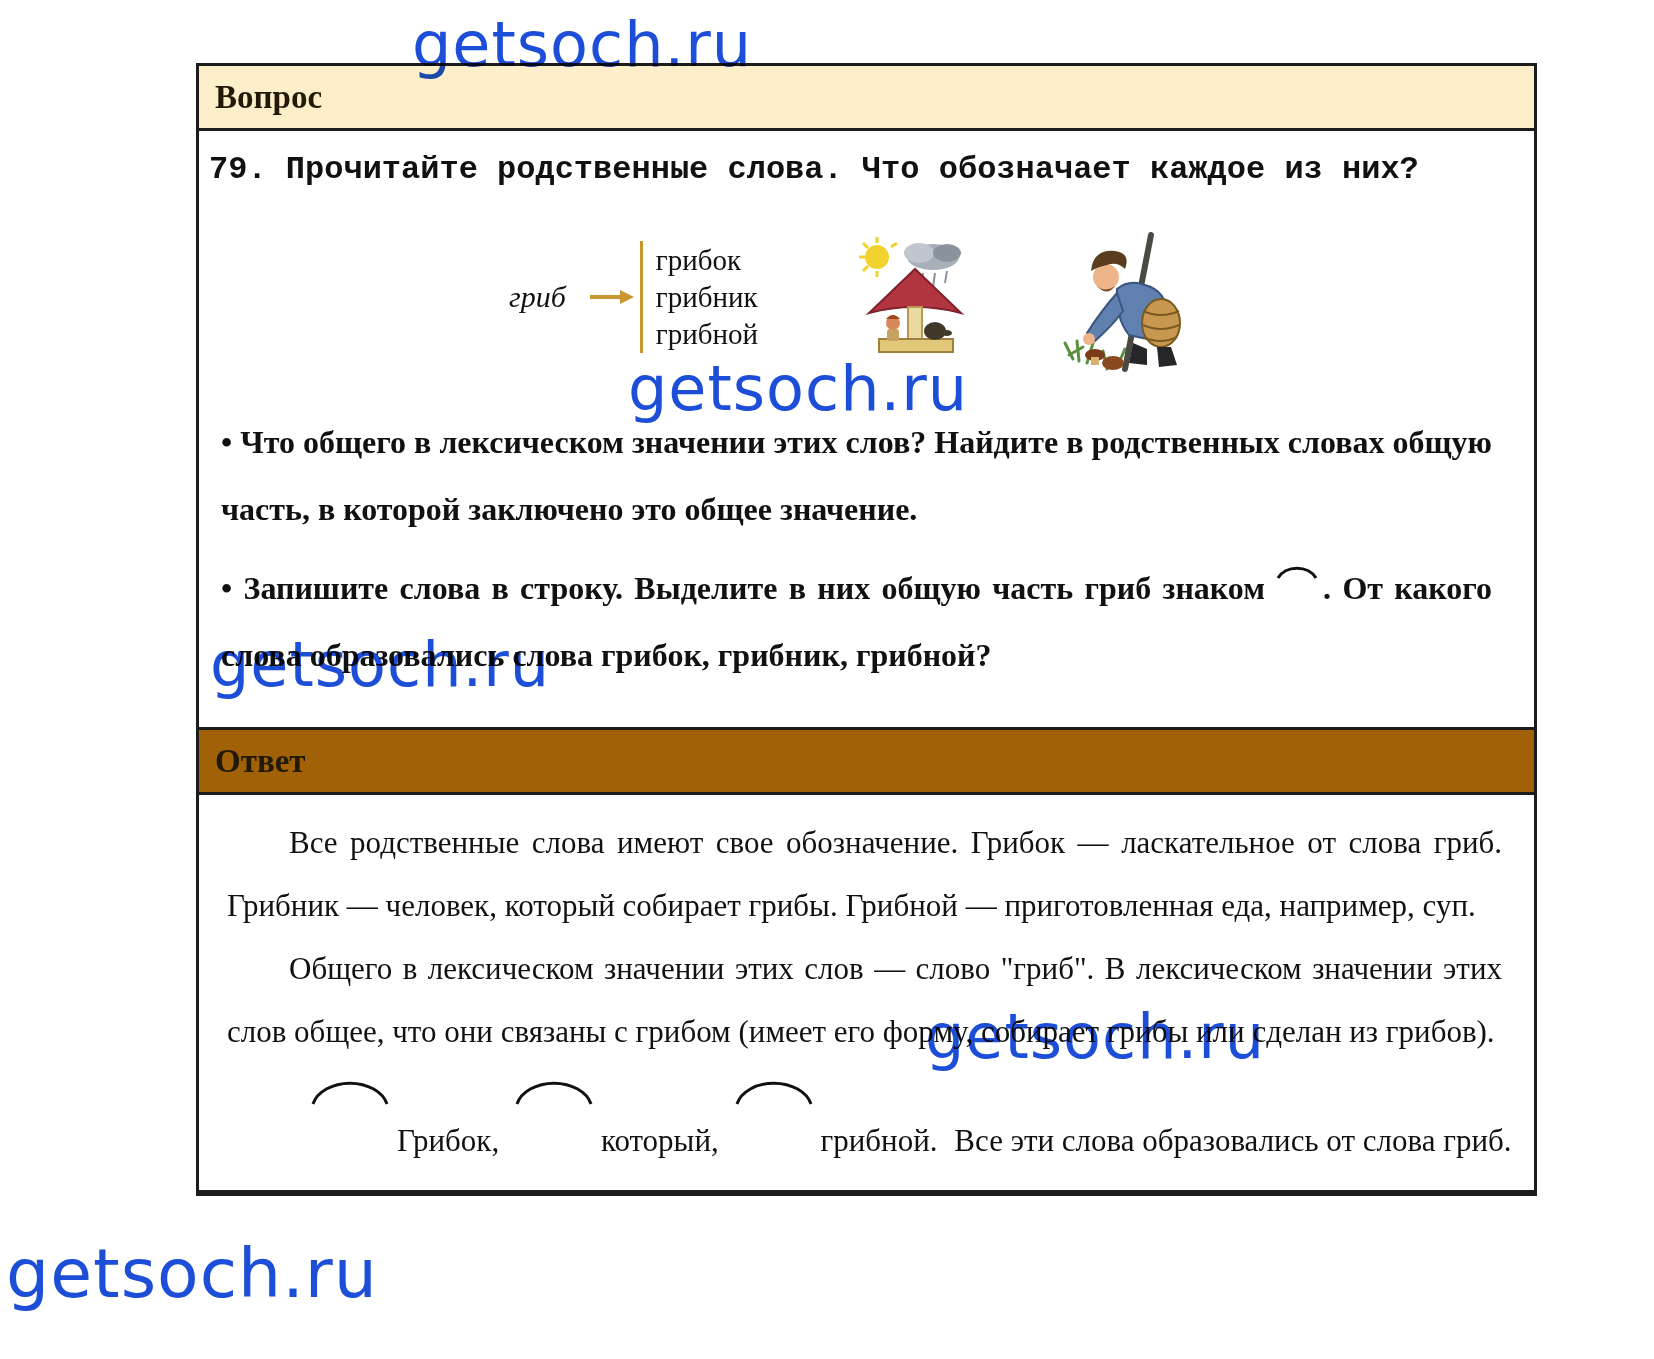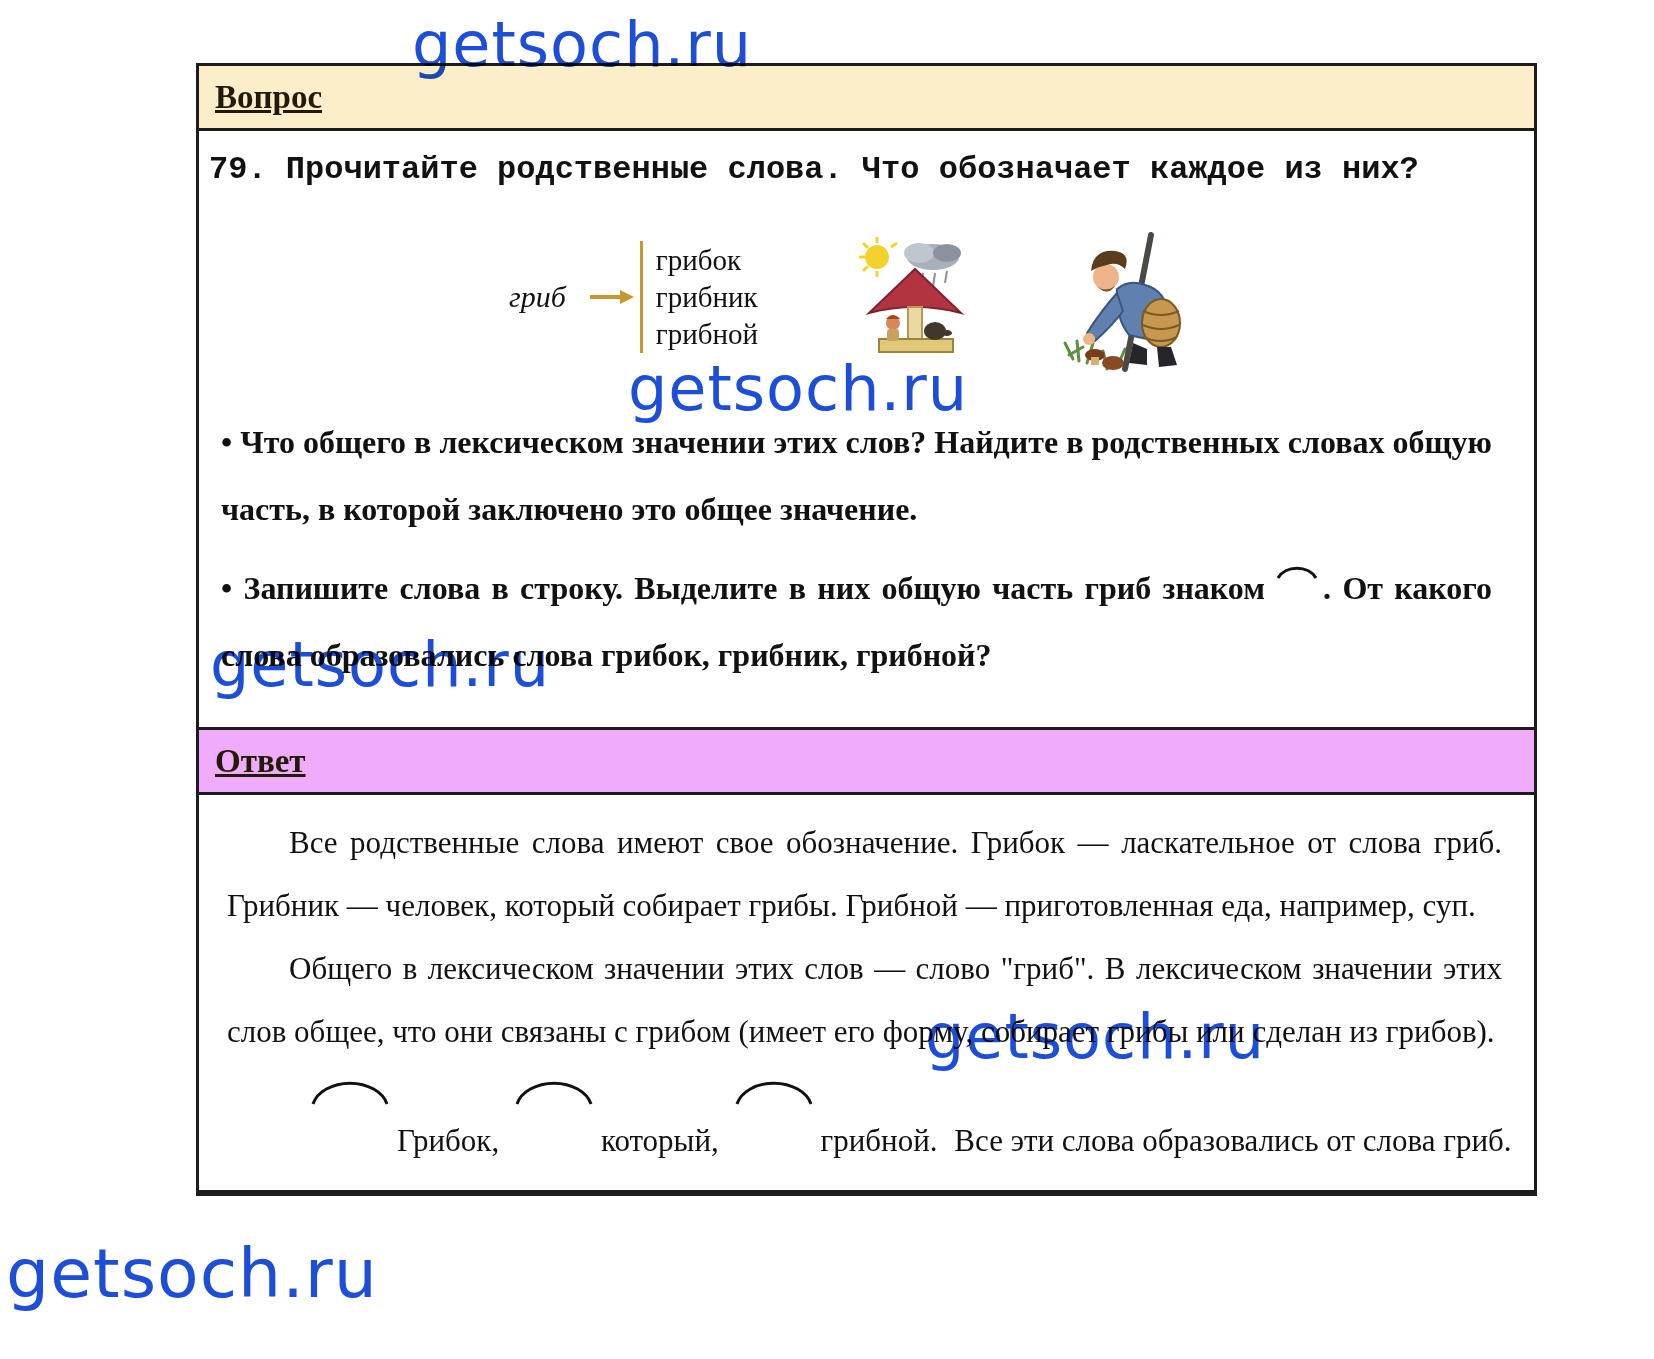--- a/index.html
+++ b/index.html
@@ -9,24 +9,23 @@
     background:#ffffff; color:#111;
     font-family:"Liberation Serif", serif;
   }
   .doc-table {
     position:absolute; left:196px; top:63px; width:1341px;
     border:3px solid #1c1c1c; border-bottom-width:6px; background:#fff;
   }
   .hdr {
     font-weight:bold; font-size:33px; color:#221a08;
     padding:13px 0 12px 16px;
-    text-decoration:underline;
   }
   .q-hdr { background:#fdeeca; border-bottom:3px solid #1c1c1c; }
-  .a-hdr { background:#f0abfc; border-top:3px solid #1c1c1c; border-bottom:3px solid #1c1c1c; }
+  .a-hdr { background:#a16207; border-top:3px solid #1c1c1c; border-bottom:3px solid #1c1c1c; }
 
   .q-body { padding:18px 30px 26px 10px; }
   .q-title { font-weight:bold; font-size:32px; line-height:42px; margin:0;font-family:Liberation Mono, monospace; }
 
   .figure { position:relative; height:152px; margin:40px 0 26px 0; }
   .diagram { position:absolute; left:300px; top:10px; display:flex; align-items:center; }
   .diagram-base { font-size:30px; margin-right:24px;font-style:italic; }
   .arrow-svg { margin-right:6px; }
   .vline { width:3px; height:112px; background:#c8962e; margin-right:13px; }
   .derived-col { font-size:29px; line-height:37px; }

